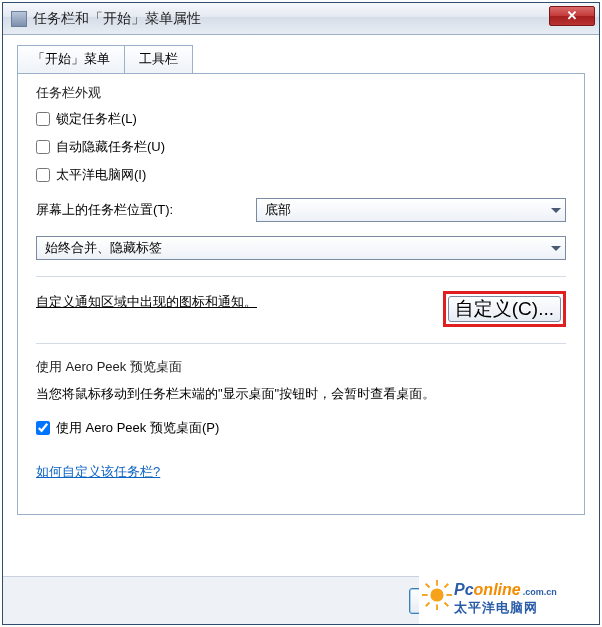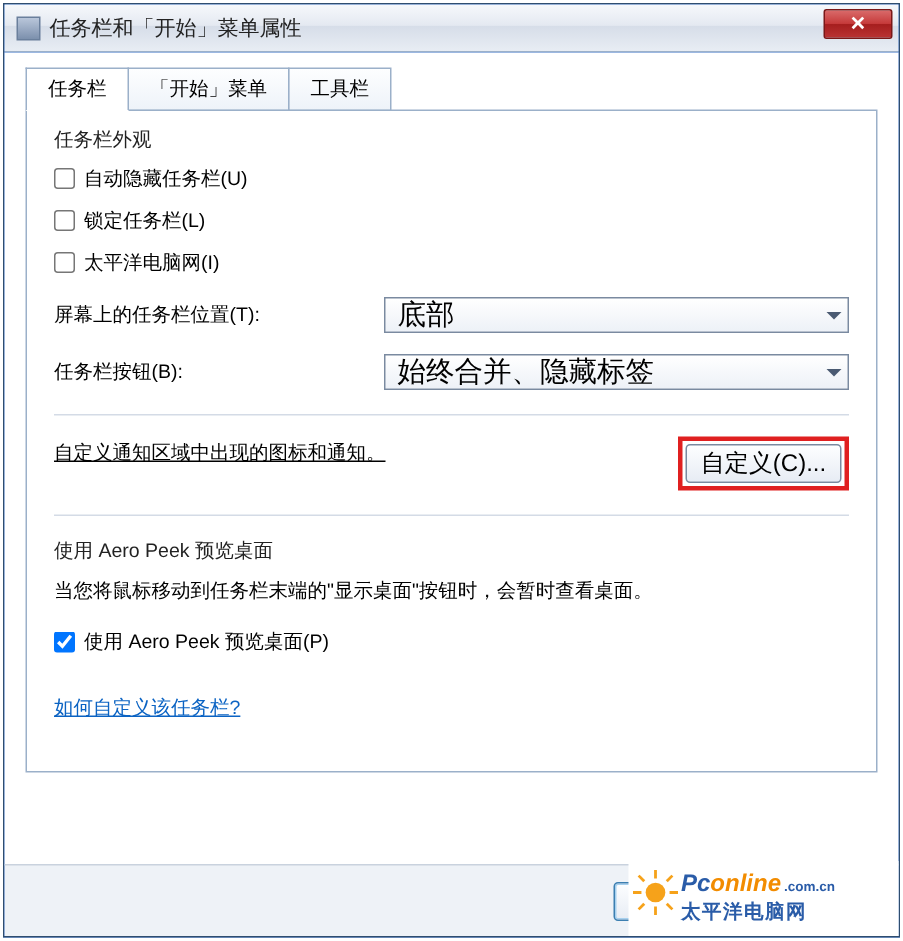--- a/index.html
+++ b/index.html
@@ -11,21 +11,21 @@
   height: 627px;
   overflow: hidden;
 }
 .window {
   border: 1px solid #2f4d6f;
   width: 598px;
   height: 623px;
   margin: 2px;
   display: flex;
   flex-direction: column;
-  background: #3b82f6;
+  background: #5eead4;
 }
 .titlebar {
   height: 32px;
   background: linear-gradient(to bottom, #f6f8fb 0%, #e4e9f1 45%, #d6dde8 46%, #e8edf4 100%);
   border-bottom: 1px solid #9bb0c9;
   display: flex;
   align-items: center;
   padding: 0 4px;
   position: relative;
 }
@@ -103,21 +103,21 @@
 .form-row .lbl { width: 220px; }
 .combo {
   flex: 1;
   height: 24px;
   border: 1px solid #7a8aa0;
   background: linear-gradient(to bottom, #fff, #edf1f7);
   display: flex;
   align-items: center;
   justify-content: space-between;
   padding: 0 4px 0 8px;
-  font-size: 19px;
+  font-size: 13px;
 }
 .combo .arrow {
   width: 0; height: 0;
   border-left: 5px solid transparent;
   border-right: 5px solid transparent;
   border-top: 5px solid #4a5a72;
 }
 .section-divider {
   height: 1px;
   background: #d4dbe6;
@@ -134,21 +134,21 @@
   padding: 2px 2px;
   display: inline-block;
   margin-left: 8px;
 }
 .winbtn {
   min-width: 104px;
   height: 26px;
   border: 1px solid #7a8aa0;
   background: linear-gradient(to bottom, #fdfeff, #e7ecf4);
   border-radius: 3px;
-  font-size: 16px;
+  font-size: 19px;
   display: inline-flex;
   align-items: center;
   justify-content: center;
   padding: 0 6px;
 }
 .desc-text { margin: 4px 0 14px 0; line-height: 1.6; }
 .link {
   color: #0b63c3;
   text-decoration: underline;
   cursor: pointer;
@@ -206,51 +206,49 @@
   <div class="titlebar">
     <div class="titlebar-icon"></div>
     <div class="titlebar-title">任务栏和「开始」菜单属性</div>
     <div class="close-btn">
       <span>✕</span>
     </div>
   </div>
 
   <div class="window-body">
     <div class="tabs">
-      <div class="tab active">任务栏</div>
       <div class="tab">「开始」菜单</div>
       <div class="tab">工具栏</div>
     </div>
 
     <div class="tab-panel">
       <div class="group-label">任务栏外观</div>
 
       <div class="checkbox-row">
         <input type="checkbox" style="">
+        <span>锁定任务栏(L)</span>
+      </div>
+      <div class="checkbox-row">
+        <input type="checkbox" style="">
         <span>自动隐藏任务栏(U)</span>
-      </div>
-      <div class="checkbox-row">
-        <input type="checkbox" style="">
-        <span>锁定任务栏(L)</span>
       </div>
       <div class="checkbox-row">
         <input type="checkbox" style="">
         <span>太平洋电脑网(I)</span>
       </div>
 
       <div class="form-row">
         <div class="lbl">屏幕上的任务栏位置(T):</div>
         <div class="combo">
           <span>底部</span>
           <span class="arrow"></span>
         </div>
       </div>
 
       <div class="form-row">
-        <div class="lbl">任务栏按钮(B):</div>
         <div class="combo">
           <span>始终合并、隐藏标签</span>
           <span class="arrow"></span>
         </div>
       </div>
 
       <div class="section-divider"></div>
 
       <div class="notify-row">
         <div class="notify-text">自定义通知区域中出现的图标和通知。</div>

